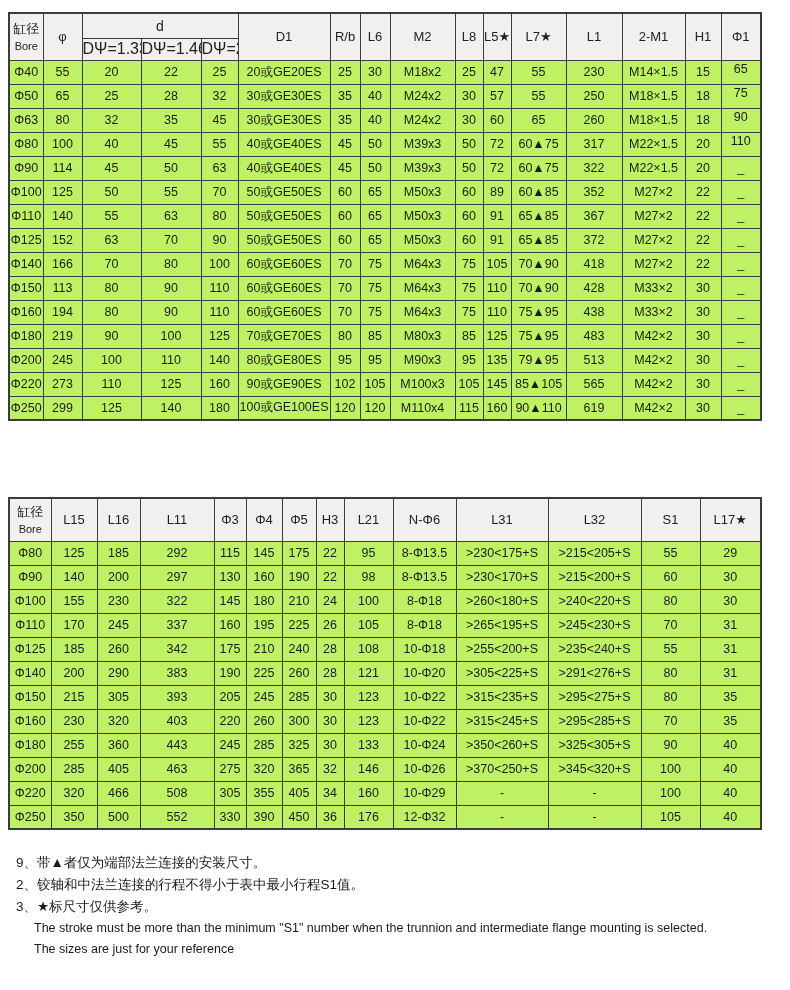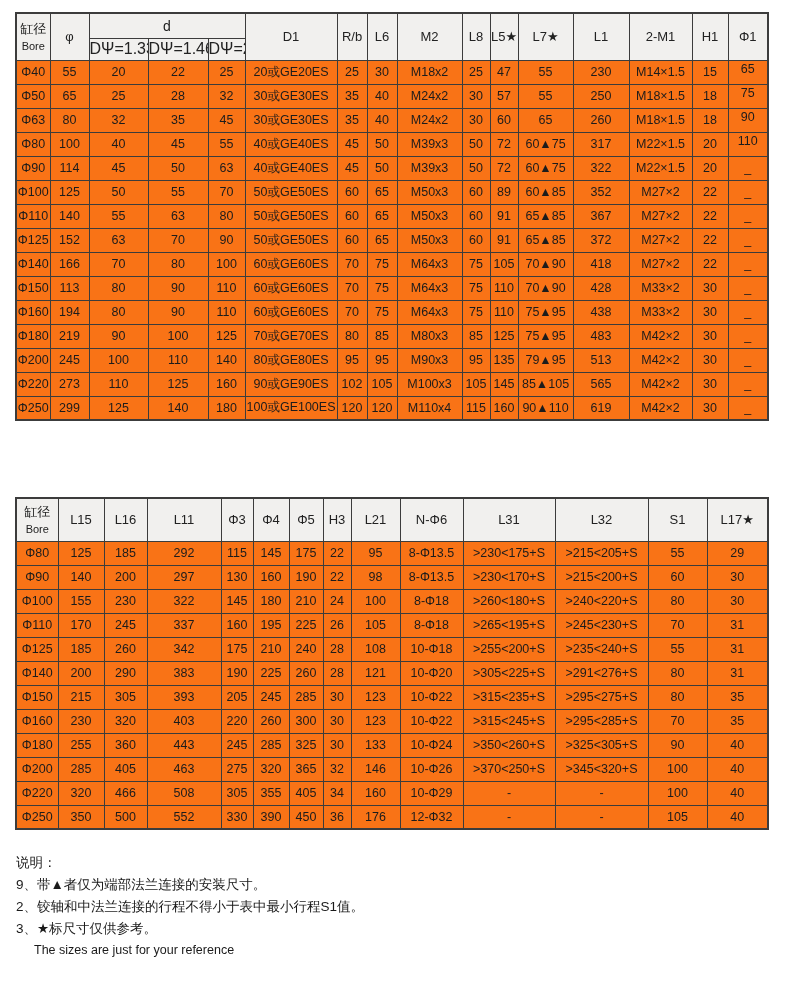--- a/index.html
+++ b/index.html
@@ -8,22 +8,22 @@
     width:790px;height:990px;
     background:#ffffff;
     font-family:"Liberation Sans","DejaVu Sans",sans-serif;
     color:#1c1c1c;
     overflow:hidden;
   }
   table{
     border-collapse:collapse;
     table-layout:fixed;
     position:absolute;
-    left:15px;
-    background:#f97316;
+    left:8px;
+    background:#bef264;
     border:2px solid #3c3c3c;
   }
   #table1{top:12px;width:752px;}
   #table2{top:497px;width:752px;}
   th,td{
     border:1px solid #3c3c3c;
     text-align:center;
     vertical-align:middle;
     padding:0;
     font-weight:normal;
@@ -602,18 +602,18 @@
         <td>12-Φ32</td>
         <td>-</td>
         <td>-</td>
         <td>105</td>
         <td>40</td>
       </tr>
     </tbody>
 </table>
 
 <div class="notes">
-  <div class="note-title">说明：</div>
   <div class="note-item">9、带▲者仅为端部法兰连接的安装尺寸。</div>
   <div class="note-item">2、铰轴和中法兰连接的行程不得小于表中最小行程S1值。</div>
   <div class="note-item">3、★标尺寸仅供参考。</div>
+  <div class="note-en">The stroke must be more than the minimum "S1" number when the  trunnion and intermediate flange mounting is selected.</div>
   <div class="note-en">The sizes are just for your reference</div>
 </div>
 
 </body></html>

